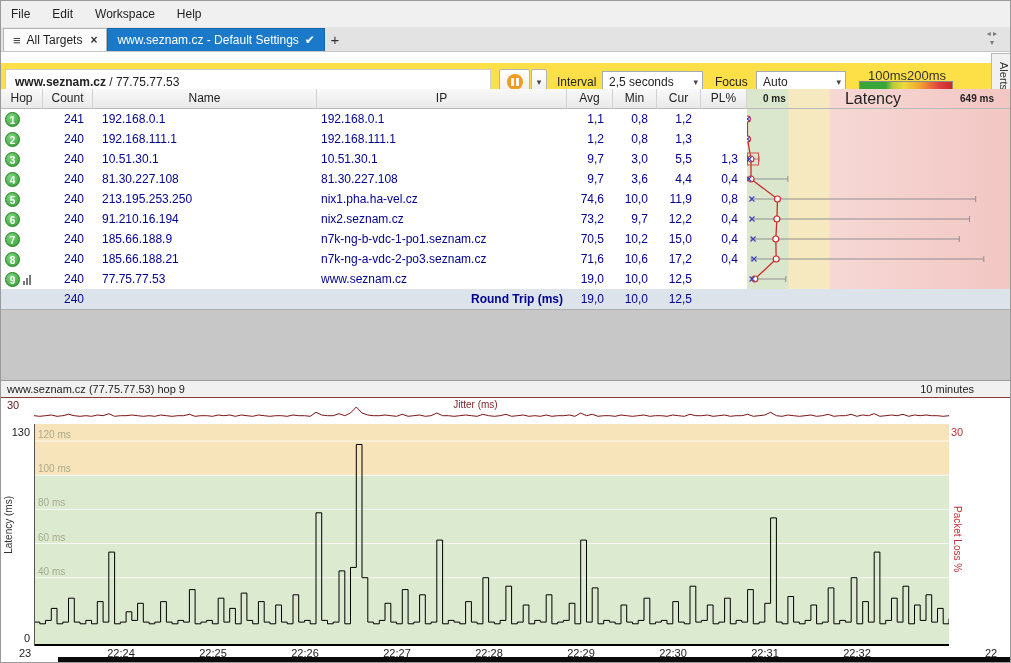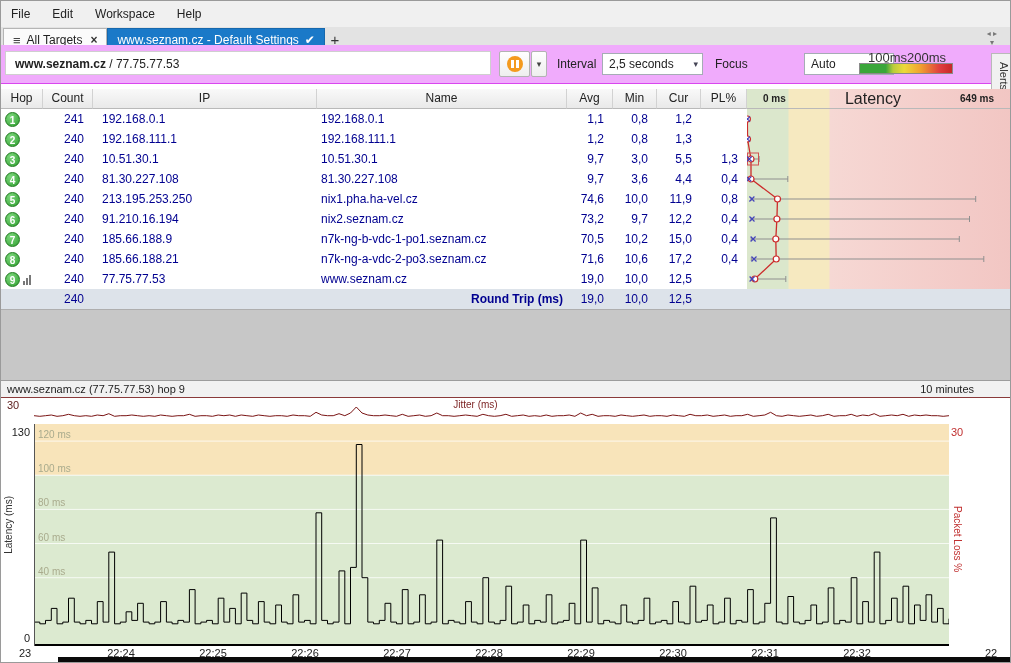--- a/index.html
+++ b/index.html
@@ -12,35 +12,35 @@
   .tabbar{position:absolute;top:26px;left:0;right:0;height:24px;background:#e3e3e3;border-bottom:1px solid #c6c6c6;display:flex;align-items:flex-end;}
   .tab{height:23px;display:flex;align-items:center;gap:6px;padding:0 9px;box-sizing:border-box;}
   .tab-inactive{background:#fbfbfb;border:1px solid #b5b5b5;border-bottom:none;color:#222;margin-left:2px;}
   .tab-active{background:#1a79c8;color:#fff;border:1px solid #1668ad;border-bottom:none;}
   .tab-close{font-weight:bold;font-size:12px;color:#333;margin-left:2px;}
   .tab-check{color:#fff;font-size:12px;}
   .hamb{font-size:13px;color:#444;}
   .tab-new{width:20px;height:23px;display:flex;align-items:center;justify-content:center;color:#333;font-size:15px;}
   .tab-arrows{position:absolute;right:3px;top:2px;width:30px;text-align:center;color:#777;font-size:8px;line-height:9px;}
   
-  .toolbar{position:absolute;top:44px;left:0;right:0;height:38px;background:#f0abfc;border-bottom:1px solid #d946ef;}
+  .toolbar{position:absolute;top:62px;left:0;right:0;height:38px;background:#fde047;border-bottom:1px solid #d946ef;}
   .target-box{position:absolute;left:4px;top:6px;width:486px;height:24px;background:#fff;border:1px solid #cfcfcf;line-height:24px;padding-left:9px;box-sizing:border-box;color:#222;}
   .target-name{font-weight:bold;}
   .btn{position:absolute;top:6px;height:26px;background:linear-gradient(#ffffff,#eeeeee);border:1px solid #b3b3b3;border-radius:2px;box-sizing:border-box;display:flex;align-items:center;justify-content:center;}
   .pause-btn{left:498px;width:31px;}
   .pause-ic{width:16px;height:16px;border-radius:50%;background:#f49a1e;position:relative;display:inline-block;}
   .pause-ic::before,.pause-ic::after{content:"";position:absolute;top:4px;width:3px;height:8px;background:#fff;}
   .pause-ic::before{left:4px}.pause-ic::after{left:9px}
   .pause-caret{left:530px;width:16px;color:#444;font-size:9px;}
   .tb-lbl{position:absolute;top:0;height:38px;line-height:38px;color:#222;}
   .lbl-interval{left:556px;}
   .lbl-focus{left:714px;}
   .select{position:absolute;top:8px;height:22px;background:#fff;border:1px solid #a5acb5;box-sizing:border-box;display:flex;align-items:center;justify-content:space-between;padding:0 4px 0 6px;color:#222;}
   .sel-interval{left:601px;width:101px;}
-  .sel-focus{left:755px;width:90px;margin-left:48px;}
+  .sel-focus{left:755px;width:90px;}
   .sel-caret{font-size:9px;color:#445;}
   .legend{position:absolute;left:858px;top:5px;width:94px;}
   .legend-labels{position:relative;height:13px;font-size:13px;color:#333;text-decoration:underline;}
   .legend-labels span:first-child{position:absolute;left:9px;}
   .legend-labels span:last-child{position:absolute;left:48px;}
   .legend-bar{height:9px;border:1px solid #8a8a8a;background:linear-gradient(90deg,#3aa63a 0%,#3aa63a 28%,#b9cc3a 36%,#ecd93a 48%,#f0a030 66%,#e04040 86%,#c82828 100%);}
   .alerts-tab{position:absolute;right:0;top:52px;width:19px;height:46px;background:#f1f1f1;border:1px solid #b9b9b9;border-right:none;box-sizing:border-box;writing-mode:vertical-rl;text-align:center;font-size:11px;color:#333;}
   
   .grid{display:grid;grid-template-columns:42px 50px 224px 250px 46px 44px 44px 46px 1fr;}
   .thead{position:absolute;top:88px;left:0;right:0;height:20px;}
@@ -138,22 +138,22 @@
       <div class="legend-bar"></div>
     </div>
   </div>
   <div class="alerts-tab">Alerts</div>
 
   <div class="zone-bg"></div>
 
   <div class="thead grid">
     <div class="hcell">Hop</div>
     <div class="hcell">Count</div>
+    <div class="hcell">Name</div>
     <div class="hcell">IP</div>
-    <div class="hcell">Name</div>
     <div class="hcell">Avg</div>
     <div class="hcell">Min</div>
     <div class="hcell">Cur</div>
     <div class="hcell">PL%</div>
     <div class="hcell h-graph">
       <span class="lat-min">0 ms</span>
       <span class="lat-title">Latency</span>
       <span class="lat-max">649 ms</span>
     </div>
   </div>

